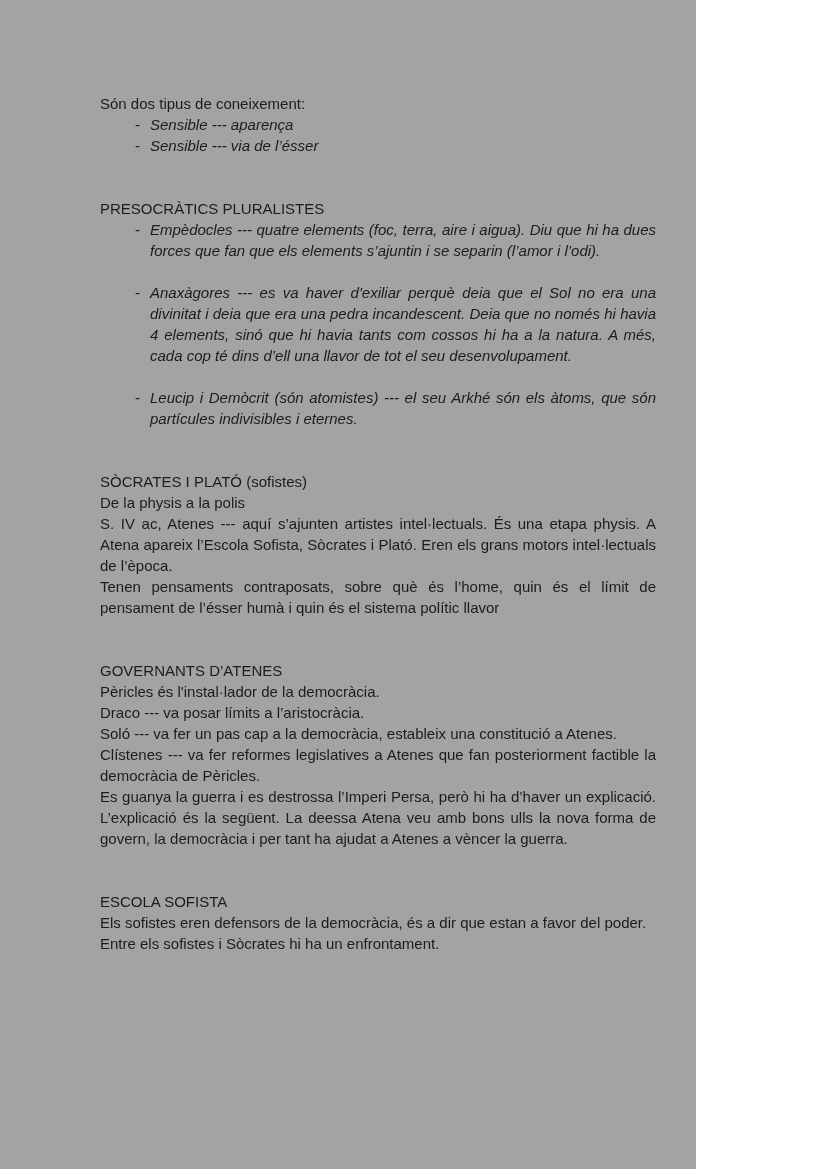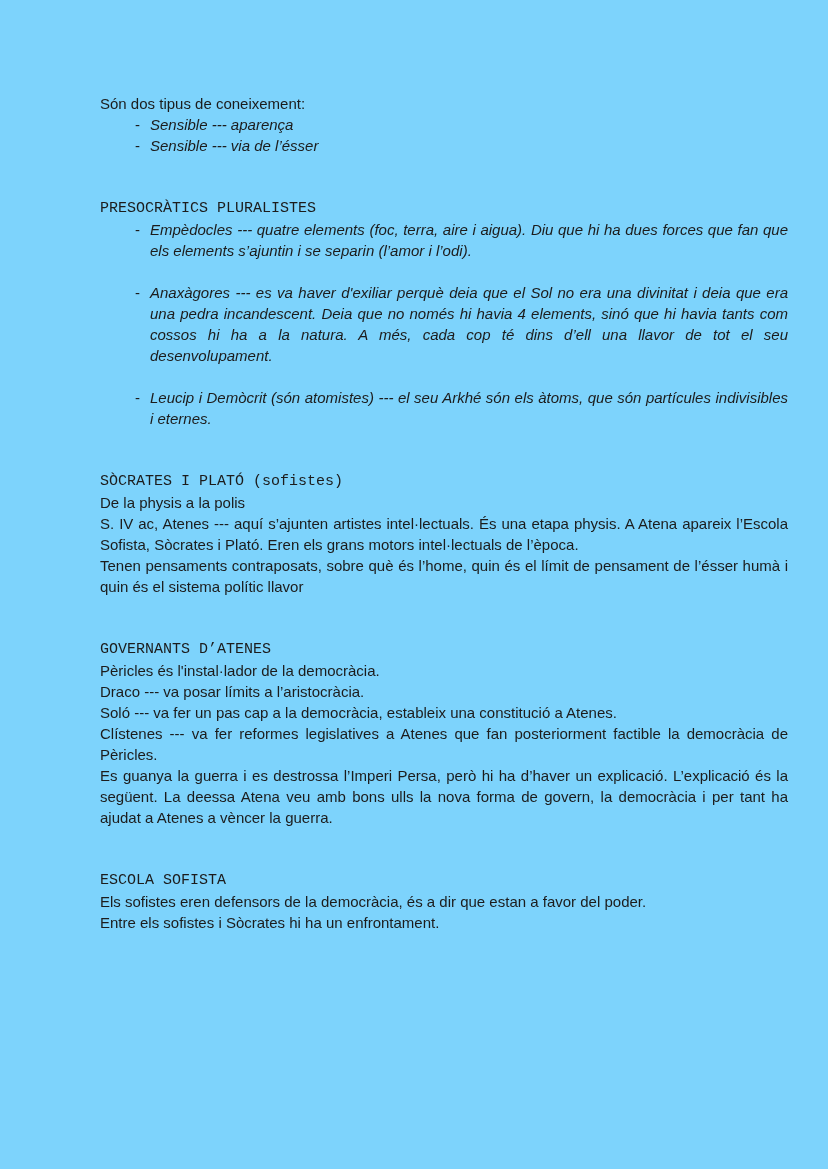--- a/index.html
+++ b/index.html
@@ -7,27 +7,27 @@
   body {
     width: 828px;
     height: 1169px;
     overflow: hidden;
     font-family: "Liberation Sans", sans-serif;
     font-size: 15px;
     line-height: 21px;
     color: #1c1c1c;
   }
   .page {
-    width: 828px;
+    width: 696px;
     height: 1169px;
-    background: #7dd3fc;
+    background: #a3a3a3;
     padding: 93px 40px 40px 100px;
   }
   .para, .heading { text-align: justify; }
-  .heading { font-weight: 400; font-family: Liberation Mono, monospace; }
+  .heading { font-weight: 400; }
   .mt-1 { }
   .mt-2 { margin-top: 42px; }
   ul.bullets { list-style: none; }
   ul.bullets li { display: flex; align-items: flex-start; }
   ul.bullets.spaced li + li { margin-top: 21px; }
   .dash {
     flex: 0 0 15px;
     margin-left: 35px;
     text-align: left;
   }

